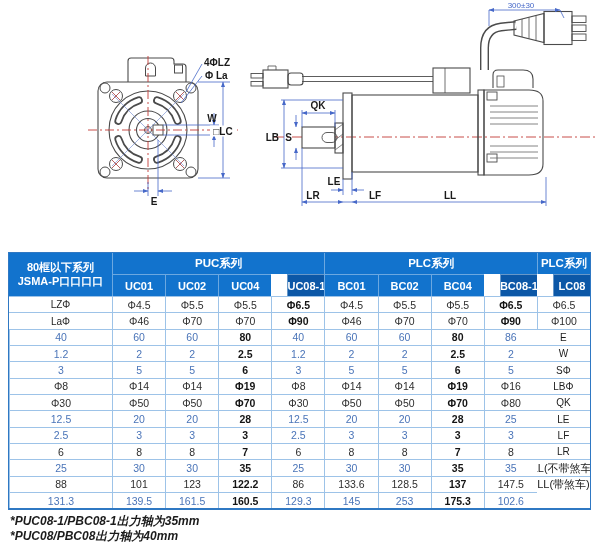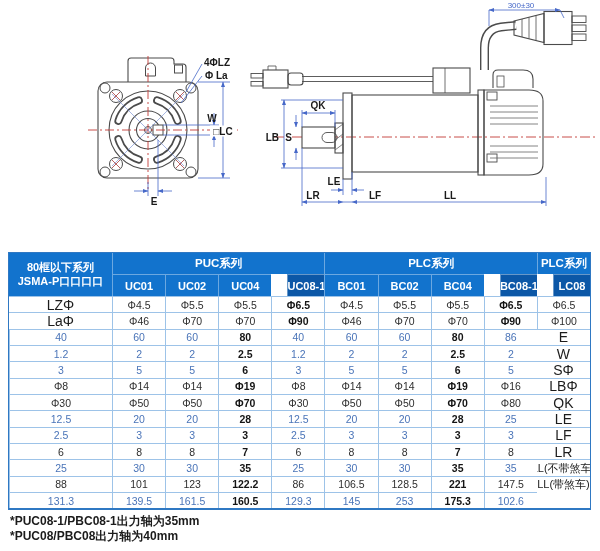--- a/index.html
+++ b/index.html
@@ -24,29 +24,29 @@
   }
   .tc{display:flex;align-items:center;justify-content:center;
       border-left:1px solid #9dc3e8;border-top:1px solid #9dc3e8;
       overflow:hidden;white-space:nowrap;box-sizing:border-box;}
   .hdr{background:var(--header-blue,#1273cd);color:#fff;font-weight:bold;
        border-left:1px solid rgba(255,255,255,.38);border-top:1px solid rgba(255,255,255,.38);}
   .corner{grid-column:1;grid-row:1 / 3;flex-direction:column;font-size:11px;line-height:1.25;border-left:none;border-top:none;}
   .group{font-size:11.5px;border-top:none;}
   .colid{font-size:11px;}
   .colid.darkhead{background:var(--header-dark,#0b57a7);margin-left:16px;}
-  .rowlabel{font-size:14px;color:#1c1c1c;border-left:none;}
+  .rowlabel{font-size:10px;color:#1c1c1c;border-left:none;}
   .rowlabel.small{font-size:11px;}
   .val{font-size:10.5px;}
   .val.dark{color:#2e2e2e;}
   .val.blue{color:#4a74b8;}
   .val.boldcol{font-weight:bold;color:#141414;}
   
   #footnotes{position:absolute;left:10px;top:514px;font-size:12px;font-weight:bold;
-             color:#1b1b1b;line-height:15px;}
+             color:#1b1b1b;line-height:15px;font-style:italic;}
 </style>
 </head>
 <body>
 
 <svg id="drawing" width="600" height="248" viewBox="0 0 600 248">
   <defs>
     <marker id="ar" viewBox="0 0 10 10" refX="9" refY="5" markerWidth="7.5" markerHeight="7.5" orient="auto-start-reverse">
       <path d="M0,1.4 L9.5,5 L0,8.6 z" fill="#4668c8"></path>
     </marker>
   </defs>
@@ -367,23 +367,23 @@
     <div class="tc val blue">30</div>
     <div class="tc val blue">30</div>
     <div class="tc val blue boldcol">35</div>
     <div class="tc val blue">35</div>
     <div class="tc rowlabel small">LL(不带煞车)</div>
     <div class="tc val dark">88</div>
     <div class="tc val dark">101</div>
     <div class="tc val dark">123</div>
     <div class="tc val dark boldcol">122.2</div>
     <div class="tc val dark">86</div>
-    <div class="tc val dark">106.5</div>
+    <div class="tc val dark">133.6</div>
     <div class="tc val dark">128.5</div>
-    <div class="tc val dark boldcol">221</div>
+    <div class="tc val dark boldcol">137</div>
     <div class="tc val dark">147.5</div>
     <div class="tc rowlabel small">LL(带煞车)</div>
     <div class="tc val blue">131.3</div>
     <div class="tc val blue">139.5</div>
     <div class="tc val blue">161.5</div>
     <div class="tc val blue boldcol">160.5</div>
     <div class="tc val blue">129.3</div>
     <div class="tc val blue">145</div>
     <div class="tc val blue">253</div>
     <div class="tc val blue boldcol">175.3</div>

